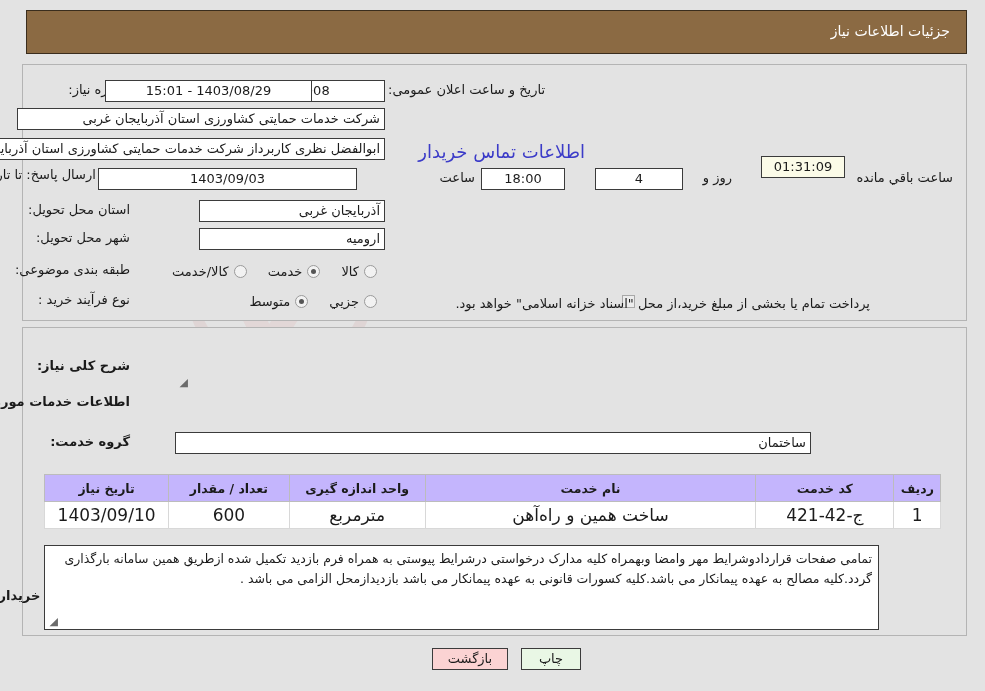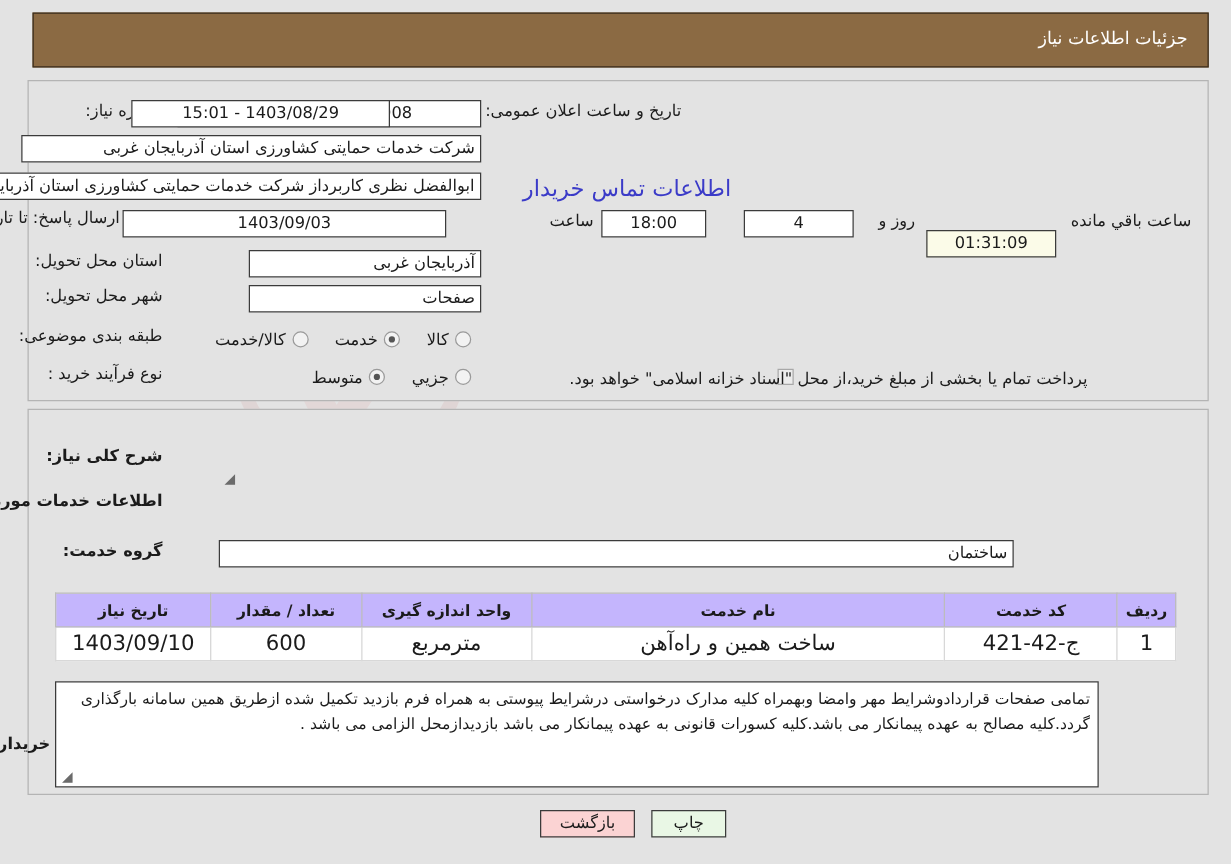--- a/index.html
+++ b/index.html
@@ -243,28 +243,28 @@
   <div class="lbl" style="right:855px; top:140px;">ایجاد کننده درخواست:</div>
   <div class="fld fld-right" style="right:600px; top:138px; width:395px; height:22px;">ابوالفضل نظری کاربرداز شرکت خدمات حمایتی کشاورزی استان آذربایجان غربی</div>
   <div class="linklike" style="right:400px; top:141px;">اطلاعات تماس خریدار</div>
 
   <div class="lbl" style="right:855px; top:167px; line-height:16px; text-align:right;">مهلت ارسال پاسخ: تا تاریخ:</div>
   <div class="fld fld-center" style="right:628px; top:168px; width:259px; height:22px;">1403/09/03</div>
   <div class="lbl" style="right:510px; top:170px;">ساعت</div>
   <div class="fld fld-center" style="right:420px; top:168px; width:84px; height:22px;">18:00</div>
   <div class="fld fld-center" style="right:302px; top:168px; width:88px; height:22px;">4</div>
   <div class="lbl" style="right:253px; top:170px;">روز و</div>
-  <div class="fld fld-timer" style="right:140px; top:184px; width:104px; height:22px;">01:31:09</div>
+  <div class="fld fld-timer" style="right:140px; top:156px; width:84px; height:22px;">01:31:09</div>
   <div class="lbl" style="right:32px; top:170px;">ساعت باقي مانده</div>
 
   <div class="lbl" style="right:855px; top:202px;">استان محل تحویل:</div>
   <div class="fld fld-right" style="right:600px; top:200px; width:186px; height:22px;">آذربایجان غربی</div>
 
   <div class="lbl" style="right:855px; top:230px;">شهر محل تحویل:</div>
-  <div class="fld fld-right" style="right:600px; top:228px; width:186px; height:22px;">صفحات</div>
+  <div class="fld fld-right" style="right:600px; top:228px; width:186px; height:22px;">ارومیه</div>
 
   <div class="lbl" style="right:855px; top:262px;">طبقه بندی موضوعی:</div>
   <div class="radio-wrap" style="right:608px; top:261px;">
     <span>
       <span class="radio-dot"></span><span class="radio-lbl">کالا</span>
     </span>
     <span>
       <span class="radio-dot on"></span><span class="radio-lbl">خدمت</span>
     </span>
     <span>

